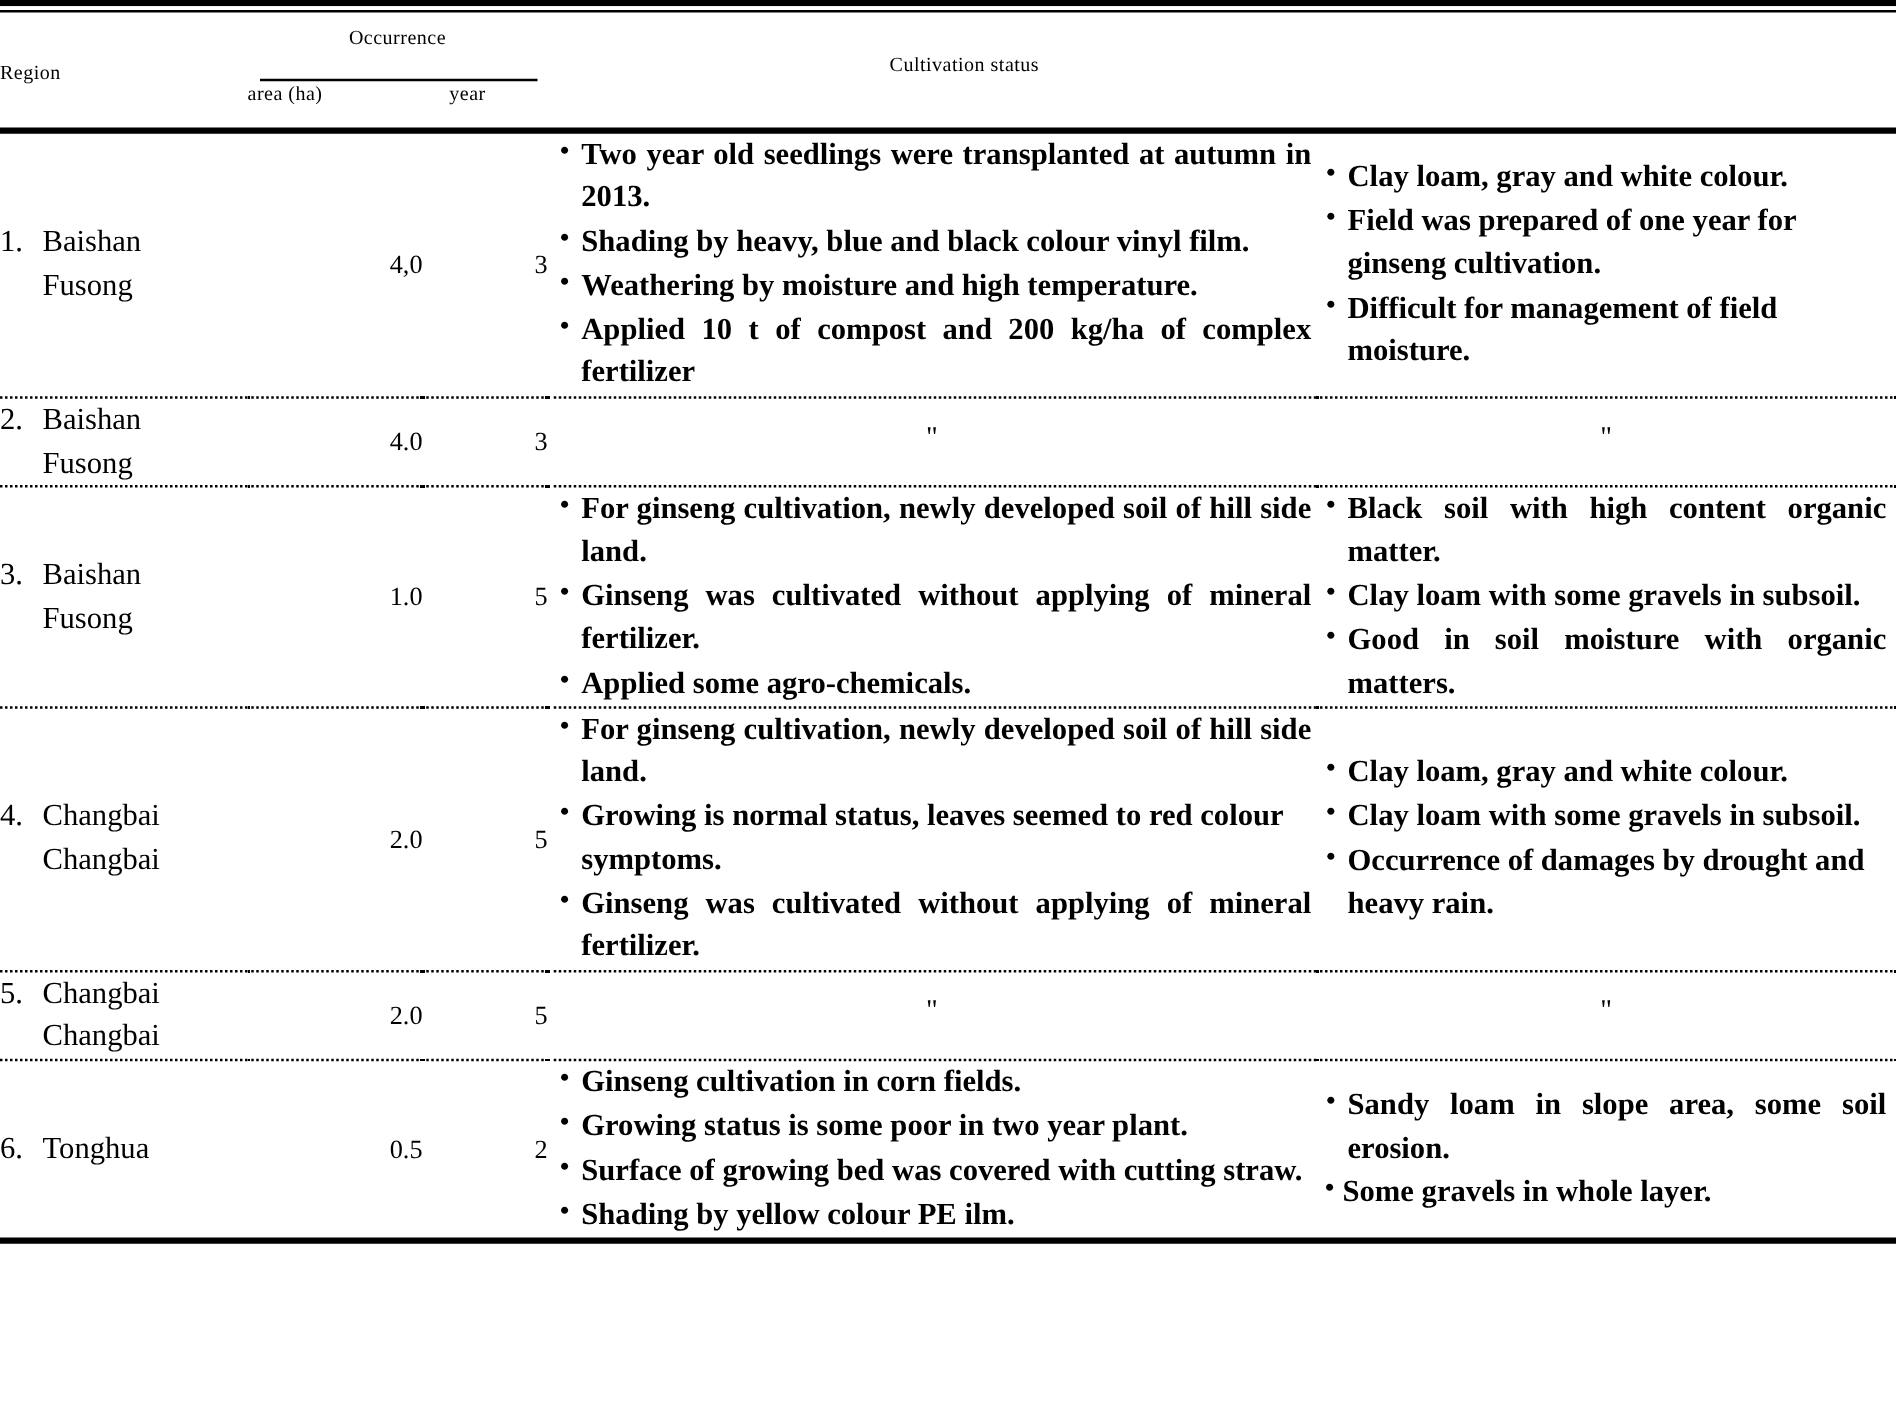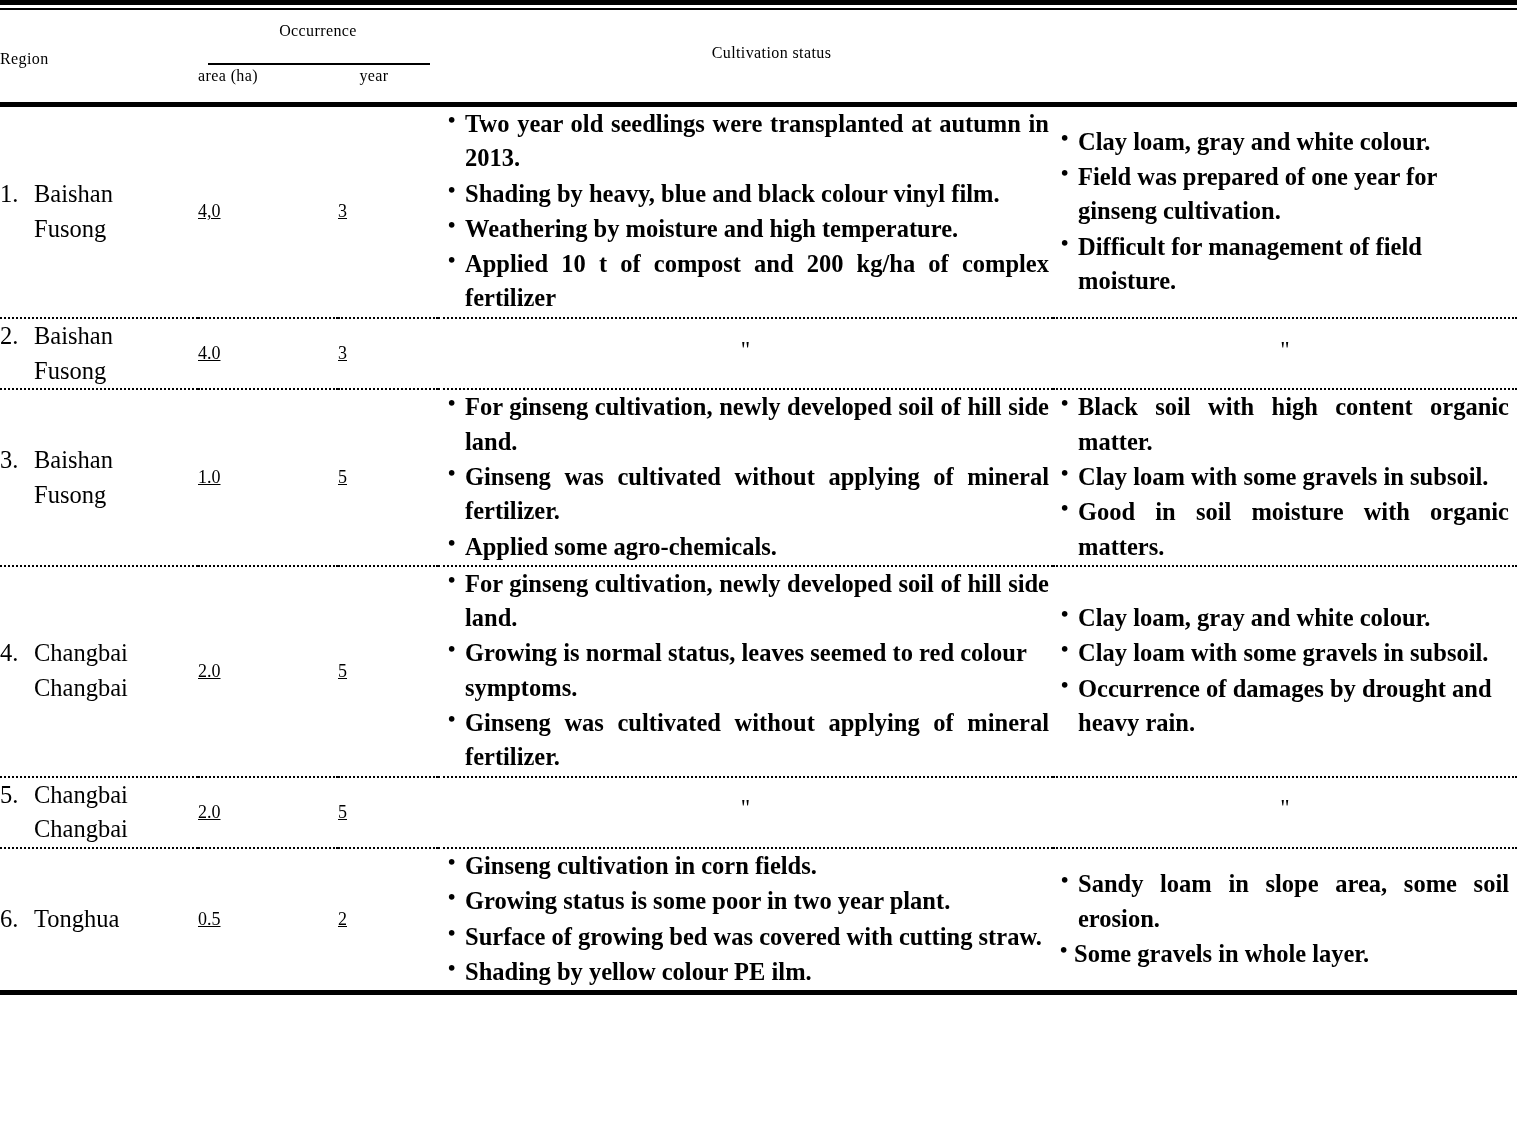--- a/index.html
+++ b/index.html
@@ -143,23 +143,22 @@
     width: 34px;
     flex: 0 0 34px;
     text-align: left;
   }
   .region-names {
     flex: 1 1 auto;
   }
   .region-names div { white-space: nowrap; }
 
   td.num {
-    text-align: left;
-    font-size: 18px;
-    text-decoration: underline;
+    text-align: right;
+    font-size: 21px;
   }
 
   td.bullets {
     text-align: left;
     font-size: 24.5px;
     padding-top: 12px;
     padding-bottom: 12px;
   }
   td.bullets.cult { padding-left: 8px; padding-right: 4px; }
   td.bullets.soil { padding-left: 6px; padding-right: 8px; }

